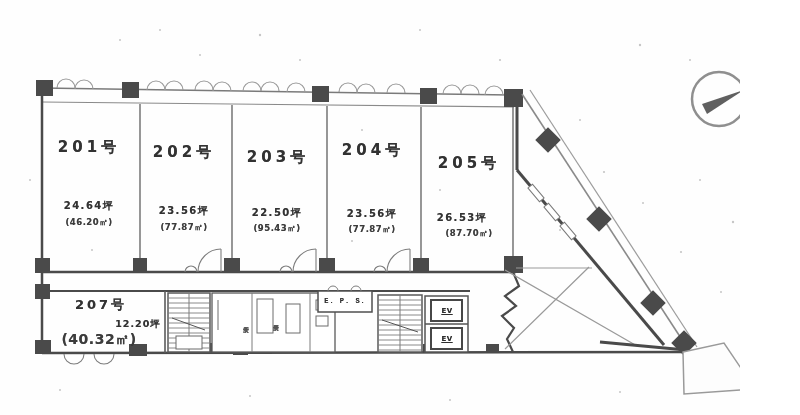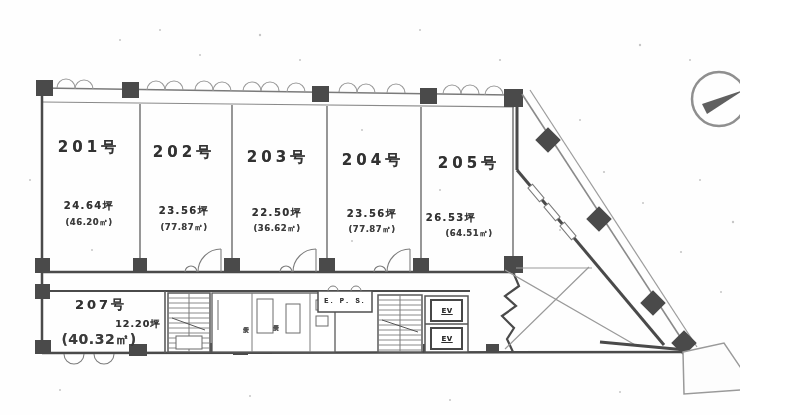--- a/index.html
+++ b/index.html
@@ -206,29 +206,29 @@
   <div class="lbl room-number" style="left:89px;top:147px">201号</div>
   <div class="lbl room-tsubo" style="left:89px;top:206px">24.64坪</div>
   <div class="lbl room-sqm" style="left:89px;top:223px">(46.20㎡)</div>
 
   <div class="lbl room-number" style="left:184px;top:152px">202号</div>
   <div class="lbl room-tsubo" style="left:184px;top:211px">23.56坪</div>
   <div class="lbl room-sqm" style="left:184px;top:228px">(77.87㎡)</div>
 
   <div class="lbl room-number" style="left:278px;top:157px">203号</div>
   <div class="lbl room-tsubo" style="left:277px;top:213px">22.50坪</div>
-  <div class="lbl room-sqm" style="left:277px;top:229px">(36.62㎡)</div>
-
-  <div class="lbl room-number" style="left:373px;top:160px">204号</div>
+  <div class="lbl room-sqm" style="left:277px;top:229px">(95.43㎡)</div>
+
+  <div class="lbl room-number" style="left:373px;top:150px">204号</div>
   <div class="lbl room-tsubo" style="left:372px;top:214px">23.56坪</div>
   <div class="lbl room-sqm" style="left:372px;top:230px">(77.87㎡)</div>
 
   <div class="lbl room-number" style="left:469px;top:163px">205号</div>
-  <div class="lbl room-tsubo" style="left:451px;top:218px">26.53坪</div>
-  <div class="lbl room-sqm" style="left:469px;top:234px">(64.51㎡)</div>
+  <div class="lbl room-tsubo" style="left:462px;top:218px">26.53坪</div>
+  <div class="lbl room-sqm" style="left:469px;top:234px">(87.70㎡)</div>
 
   <div class="lbl room-number-small" style="left:101px;top:305px">207号</div>
   <div class="lbl room-tsubo-small" style="left:100px;top:324px">12.20坪</div>
   <div class="lbl room-sqm-small" style="left:99px;top:340px">(40.32㎡)</div>
 
   <div class="lbl eps-label" style="left:345px;top:301px">E. P. S.</div>
   <div class="lbl ev-label" style="left:447px;top:311px">EV</div>
   <div class="lbl ev-label" style="left:447px;top:339px">EV</div>
   <div class="lbl toilet-label" style="left:246px;top:322px">女子便所</div>
   <div class="lbl toilet-label" style="left:276px;top:320px">男子便所</div>

